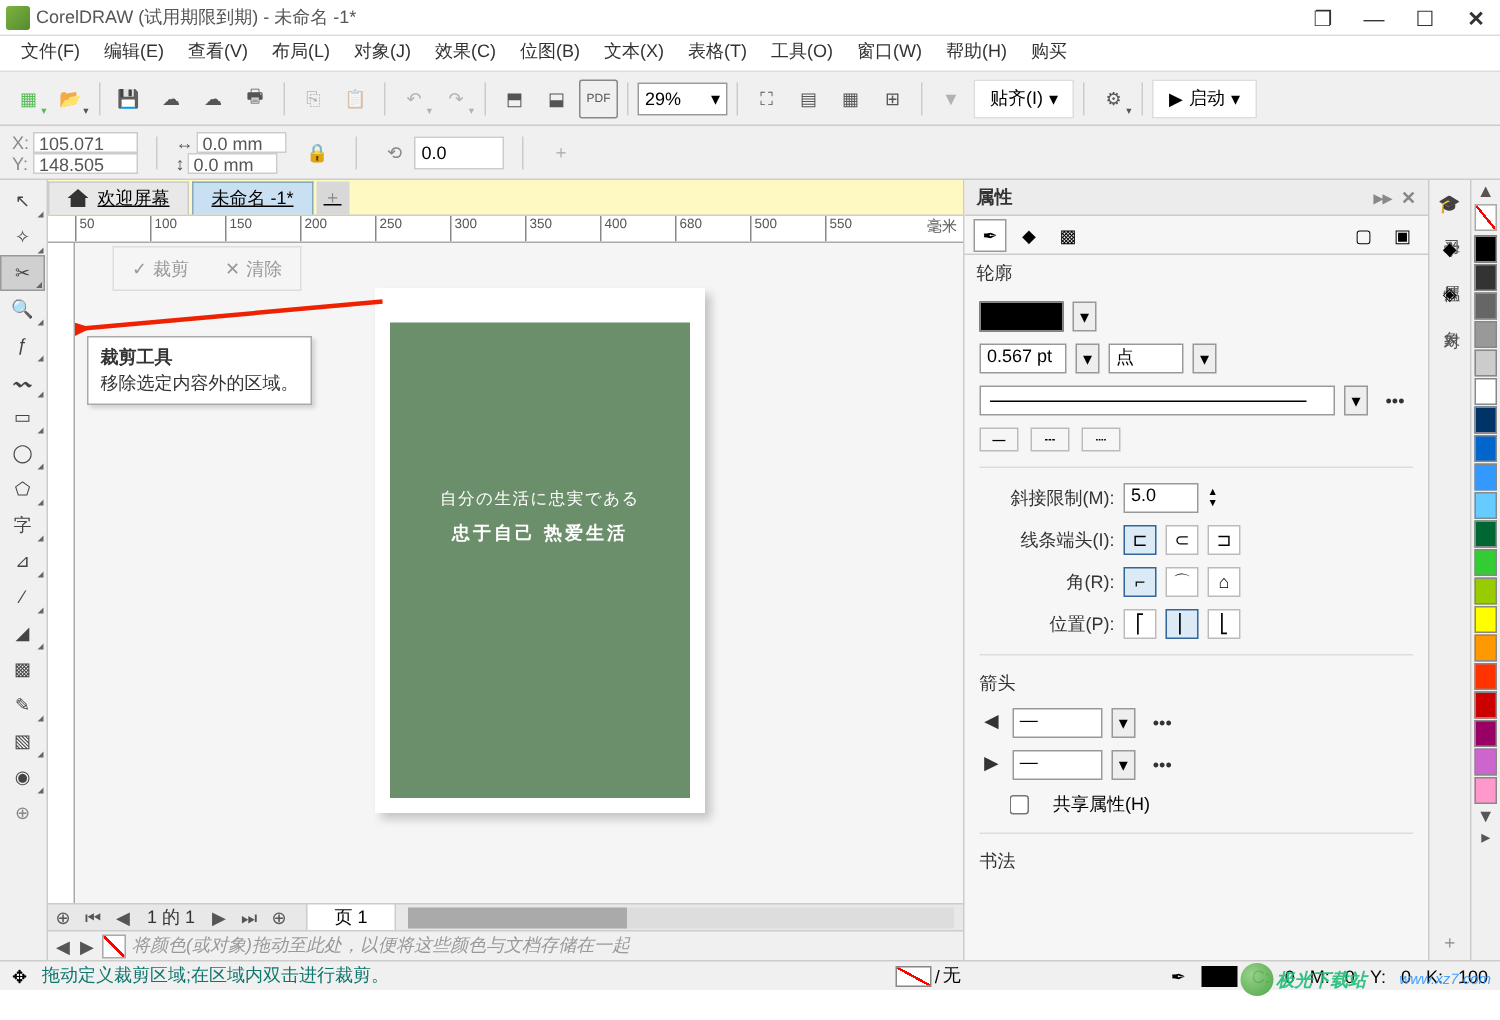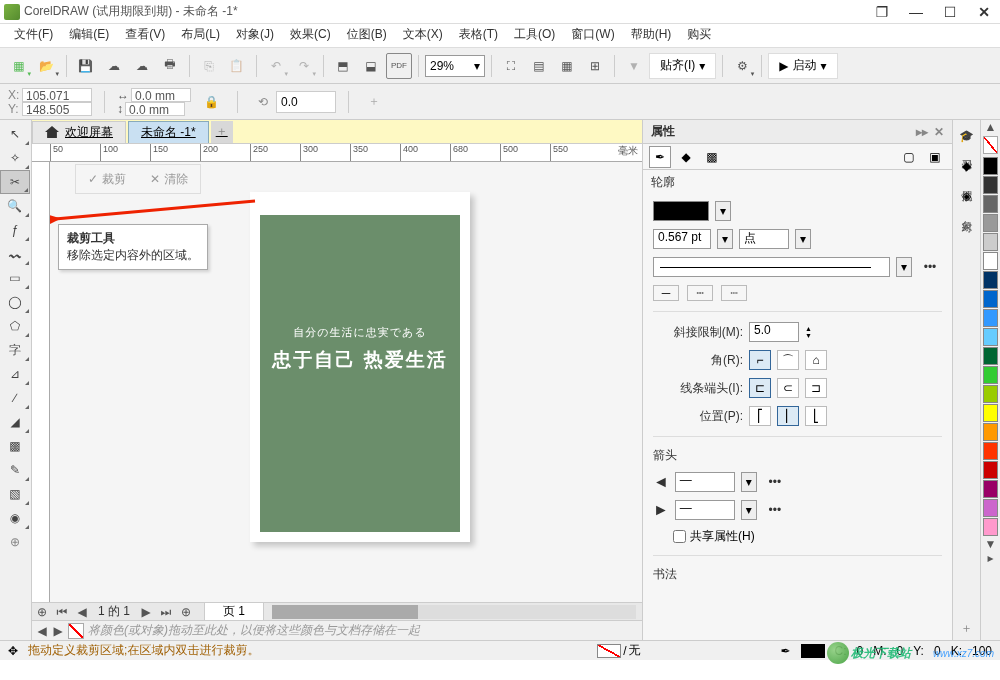--- a/index.html
+++ b/index.html
@@ -51,21 +51,21 @@
 .canvas-body { flex:1; display:flex; overflow:hidden; position:relative;}
 .ruler-v { width:18px; background:#fff; border-right:1px solid #aaa;}
 .canvas-inner { flex:1; background:#f5f5f5; position:relative; overflow:hidden;}
 
 .crop-bar { position:absolute; top:2px; left:25px; height:30px; background:#f5f5f5; border:1px solid #ddd; display:flex; align-items:center; z-index:5;}
 .crop-action { padding:0 12px; height:28px; display:flex; align-items:center; gap:4px; color:#999; cursor:pointer;}
 
 .page-rect { position:absolute; left:200px; top:30px; width:220px; height:350px; background:#fff; box-shadow:4px 4px 6px rgba(0,0,0,0.2);}
 .green-card { position:absolute; left:10px; top:10px; right:10px; bottom:10px; background:#6b8e6b;margin-top:13px;}
 .green-card .t1 { position:absolute; top:110px; left:0; right:0; text-align:center; color:#fff; font-size:11px; letter-spacing:1px;}
-.green-card .t2 { position:absolute; top:132px; left:0; right:0; text-align:center; color:#fff; font-size:19px; letter-spacing:2px; font-weight:bold;}
+.green-card .t2 { position:absolute; top:132px; left:0; right:0; text-align:center; color:#fff; font-size:12px; letter-spacing:2px; font-weight:bold;}
 
 .tooltip-box { position:absolute; left:8px; top:62px; background:#fff; border:1px solid #aaa; padding:5px 8px; z-index:10; box-shadow:2px 2px 3px rgba(0,0,0,0.15);}
 .tooltip-title { font-weight:bold; color:#333; }
 .tooltip-desc { color:#333; }
 
 .red-arrow { position:absolute; left:0px; top:35px; z-index:8;}
 
 .h-scroll { height:18px; background:#e8e8e8; display:flex; align-items:center; border-top:1px solid #ccc; padding:0 2px; gap:4px;}
 .pg-btn { width:16px; height:14px; display:flex; align-items:center; justify-content:center; cursor:pointer; color:#555;}
 .pg-text { padding:0 4px; color:#333;}
@@ -93,32 +93,32 @@
 .unit-sel { width:50px; height:20px; border:1px solid #999; background:#fff; padding:0 4px;}
 .dash-sel { flex:1; height:20px; border:1px solid #999; background:#fff;}
 .dots-btn { width:24px; text-align:center; cursor:pointer; color:#333;}
 .dash-preview { width:26px; height:16px; border:1px solid #bbb; display:flex; align-items:center; justify-content:center;}
 .rp-label { width:90px; text-align:right; color:#333;}
 .num-input { width:50px; height:20px; border:1px solid #999; background:#fff; padding:0 4px;}
 .corner-btn { width:22px; height:20px; border:1px solid #bbb; display:flex; align-items:center; justify-content:center; background:#fff;}
 .corner-btn.sel { border:1px solid #369; background:#dceaf5;}
 .rp-sep { height:1px; background:#ddd; margin:2px 0;}
 .arrow-icon { font-size:16px; color:#333;}
-.chk { display:flex; align-items:center; gap:4px; margin-left:20px;}
+.chk { display:flex; align-items:center; gap:16px; margin-left:20px;}
 
 .right-dock { width:28px; background:#f0f0f0; border-left:1px solid #ccc; display:flex; flex-direction:column; align-items:center; padding-top:4px; gap:2px;}
 .dock-btn { width:24px; height:24px; display:flex; align-items:center; justify-content:center; cursor:pointer;}
 .dock-label { writing-mode:vertical-rl; font-size:11px; color:#555; margin-top:2px;}
 
 .color-palette { width:20px; background:#f0f0f0; border-left:1px solid #ccc; display:flex; flex-direction:column;}
 .cp-none { height:18px; border:1px solid #aaa; margin:2px; background:linear-gradient(to top right,#fff 46%,red 46%,red 54%,#fff 54%);}
 .cp-cell { height:18px; margin:1px 2px; border:1px solid #888;}
 .cp-nav { height:14px; text-align:center; cursor:pointer; color:#555;}
 .statusbar2 { height:20px; background:#f0f0f0; border-top:1px solid #ccc; display:flex; align-items:center; padding:0 8px; gap:10px;}
-.status-text { color:#a16207;}
+.status-text { color:#0f766e;}
 .status-fill { flex:1;}
 .fill-ind { display:flex; align-items:center; gap:2px;}
 .fill-box { width:24px; height:14px; }
 .fill-none { border:1px solid #888; background:linear-gradient(to top right,#fff 46%,red 46%,red 54%,#fff 54%);}
 .fill-black { background:#000;}
 
 .watermark { position:absolute; right:6px; bottom:16px; color:#2b7; font-size:14px; font-style:italic; z-index:50; opacity:0.9; display:flex; align-items:center; gap:2px;}
 .wm-ball { width:22px; height:22px; border-radius:50%; background:radial-gradient(circle at 35% 35%, #8ed080, #3a9b35); display:inline-block;}
 
 svg { display:block; }
@@ -372,30 +372,30 @@
       <div class="rp-sep"></div>
       <div class="rp-row">
         <span class="rp-label">斜接限制(M):</span>
         <div class="num-input"><span>5.0</span></div>
         <div style="display:flex;flex-direction:column;">
             <span style="font-size:7px;cursor:pointer;">▲</span>
             <span style="font-size:7px;cursor:pointer;">▼</span>
           </div>
       </div>
       <div class="rp-row">
+        <span class="rp-label">线条端头(I):</span>
+        <div class="corner-btn sel">⊏</div>
+        <div class="corner-btn">⊂</div>
+        <div class="corner-btn">⊐</div>
+      </div>
+      <div class="rp-row">
         <span class="rp-label">角(R):</span>
         <div class="corner-btn sel">⌐</div>
         <div class="corner-btn">⌒</div>
         <div class="corner-btn">⌂</div>
-      </div>
-      <div class="rp-row">
-        <span class="rp-label">线条端头(I):</span>
-        <div class="corner-btn sel">⊏</div>
-        <div class="corner-btn">⊂</div>
-        <div class="corner-btn">⊐</div>
       </div>
       <div class="rp-row">
         <span class="rp-label">位置(P):</span>
         <div class="corner-btn">⎡</div>
         <div class="corner-btn sel">⎢</div>
         <div class="corner-btn">⎣</div>
       </div>
       <div class="rp-sep"></div>
       <div class="rp-section-title" style="padding:0;">箭头</div>
       <div class="rp-row">

